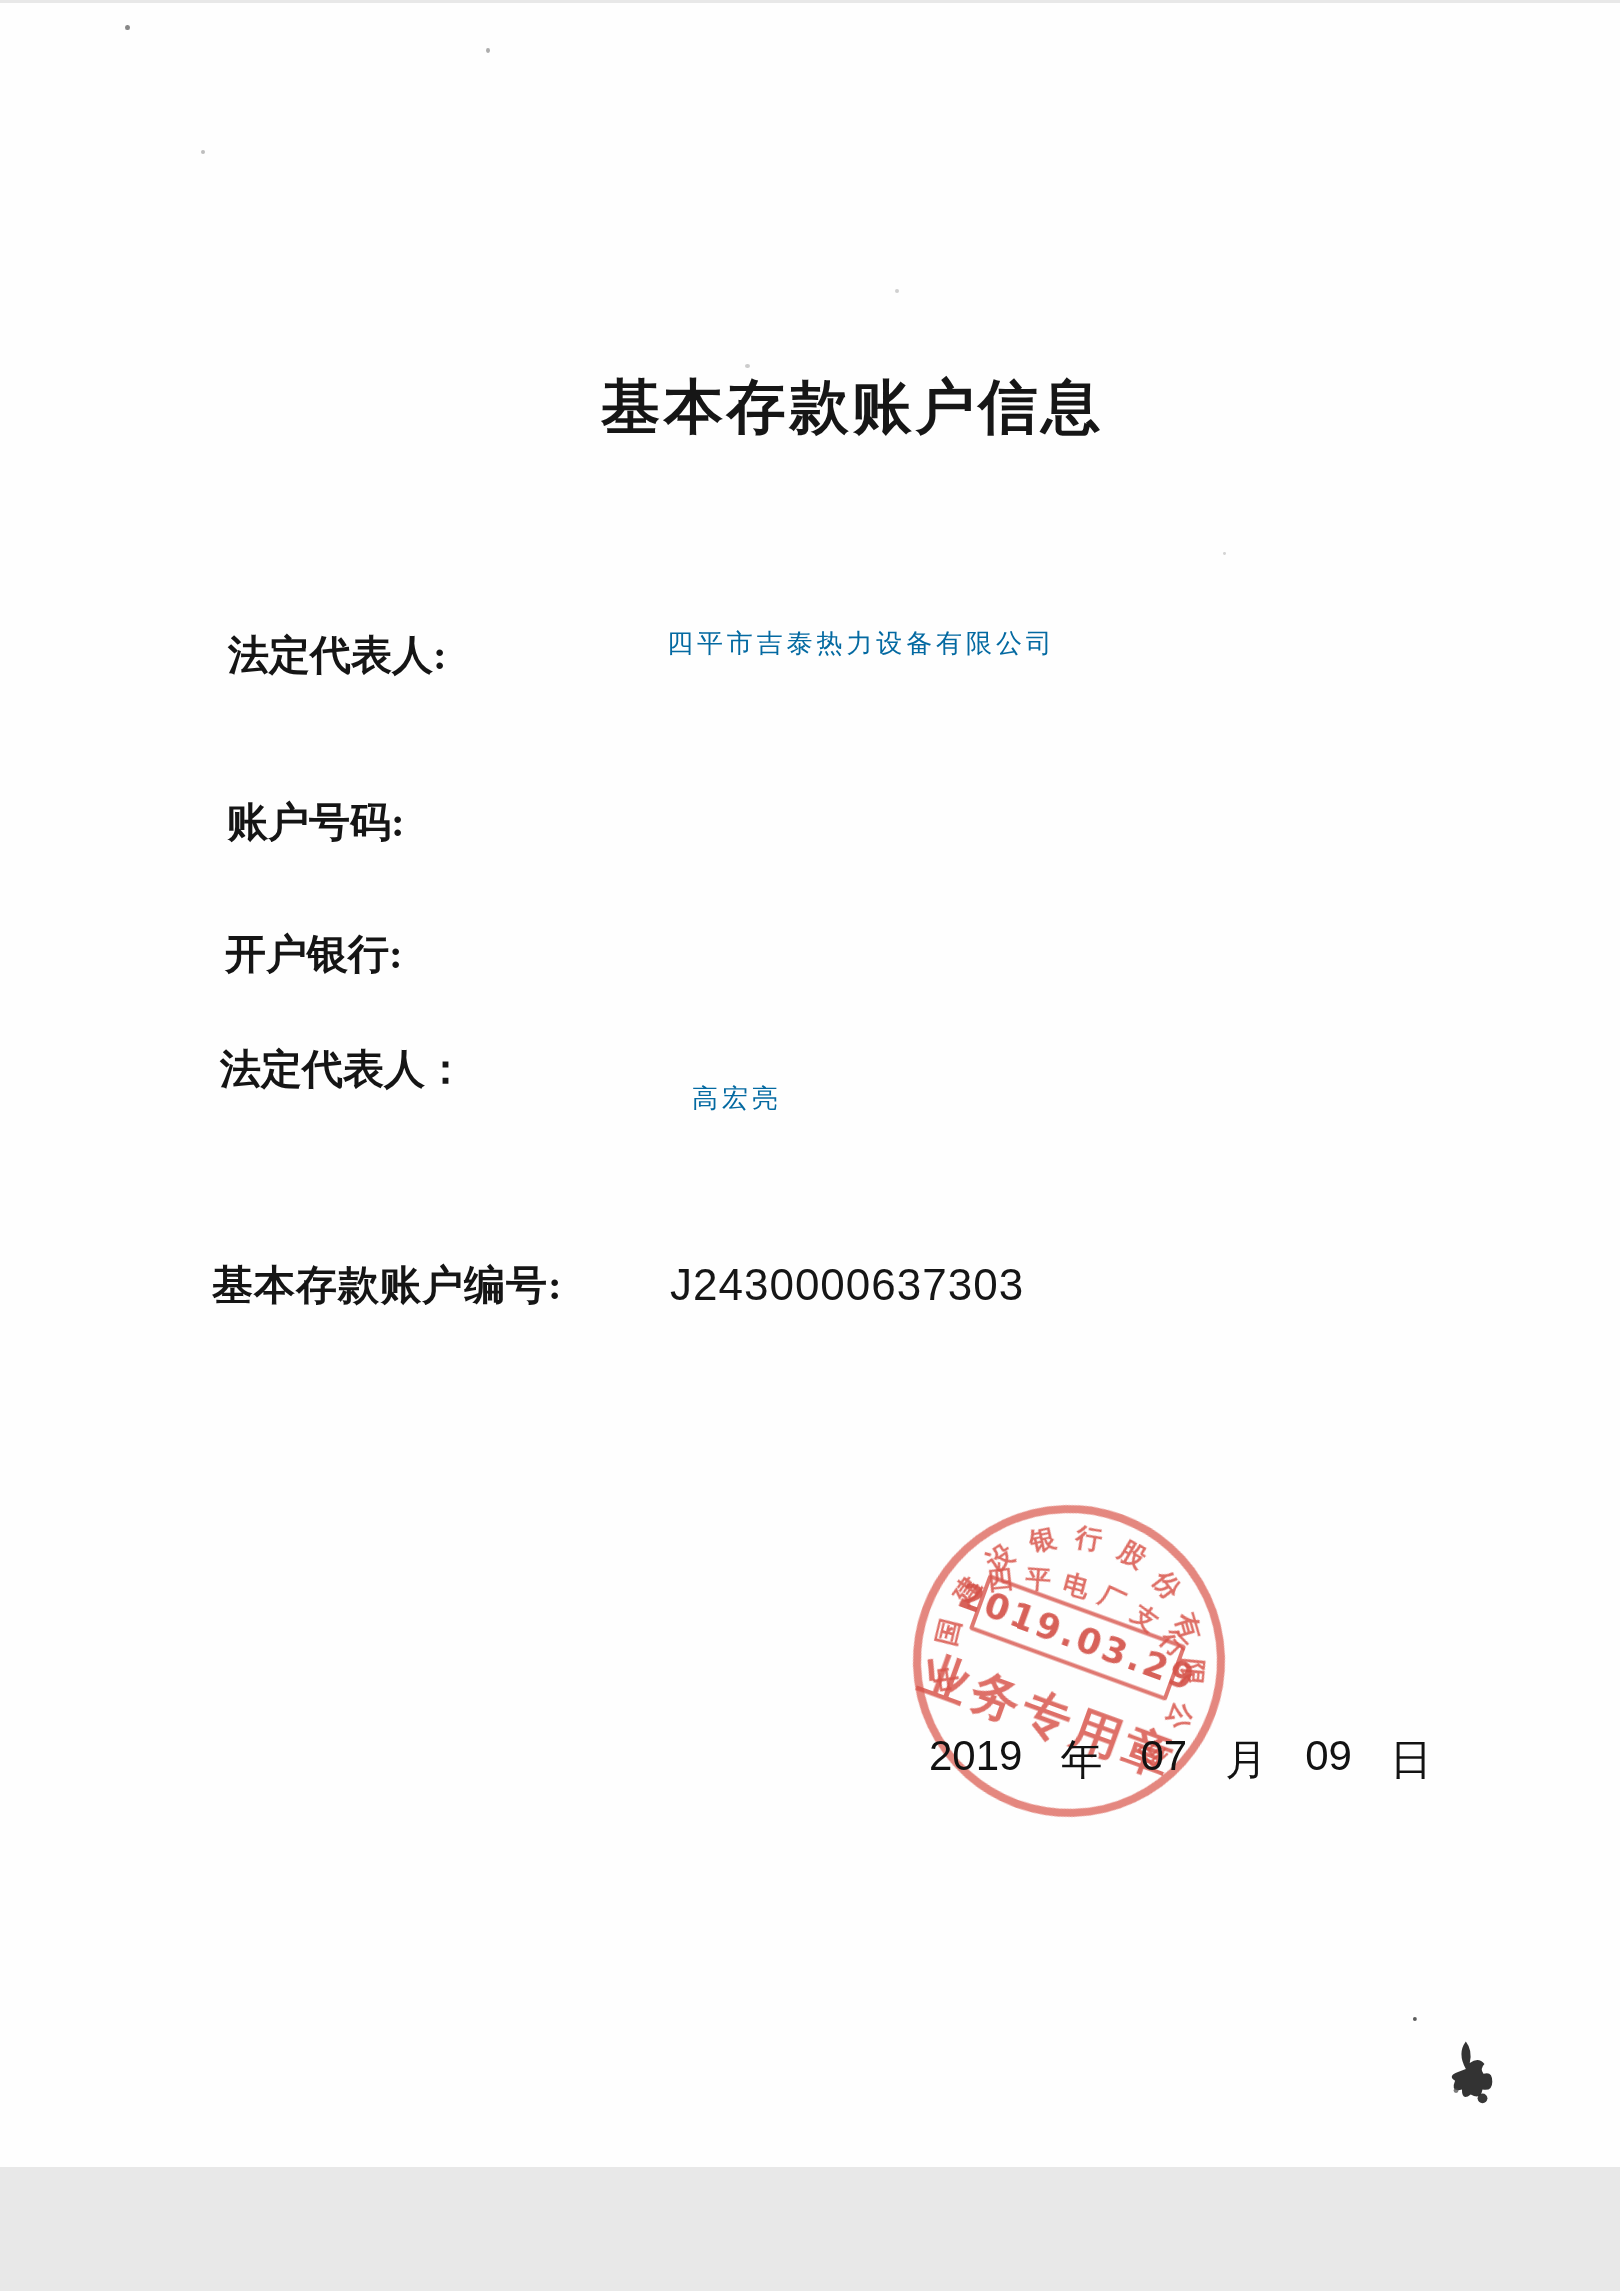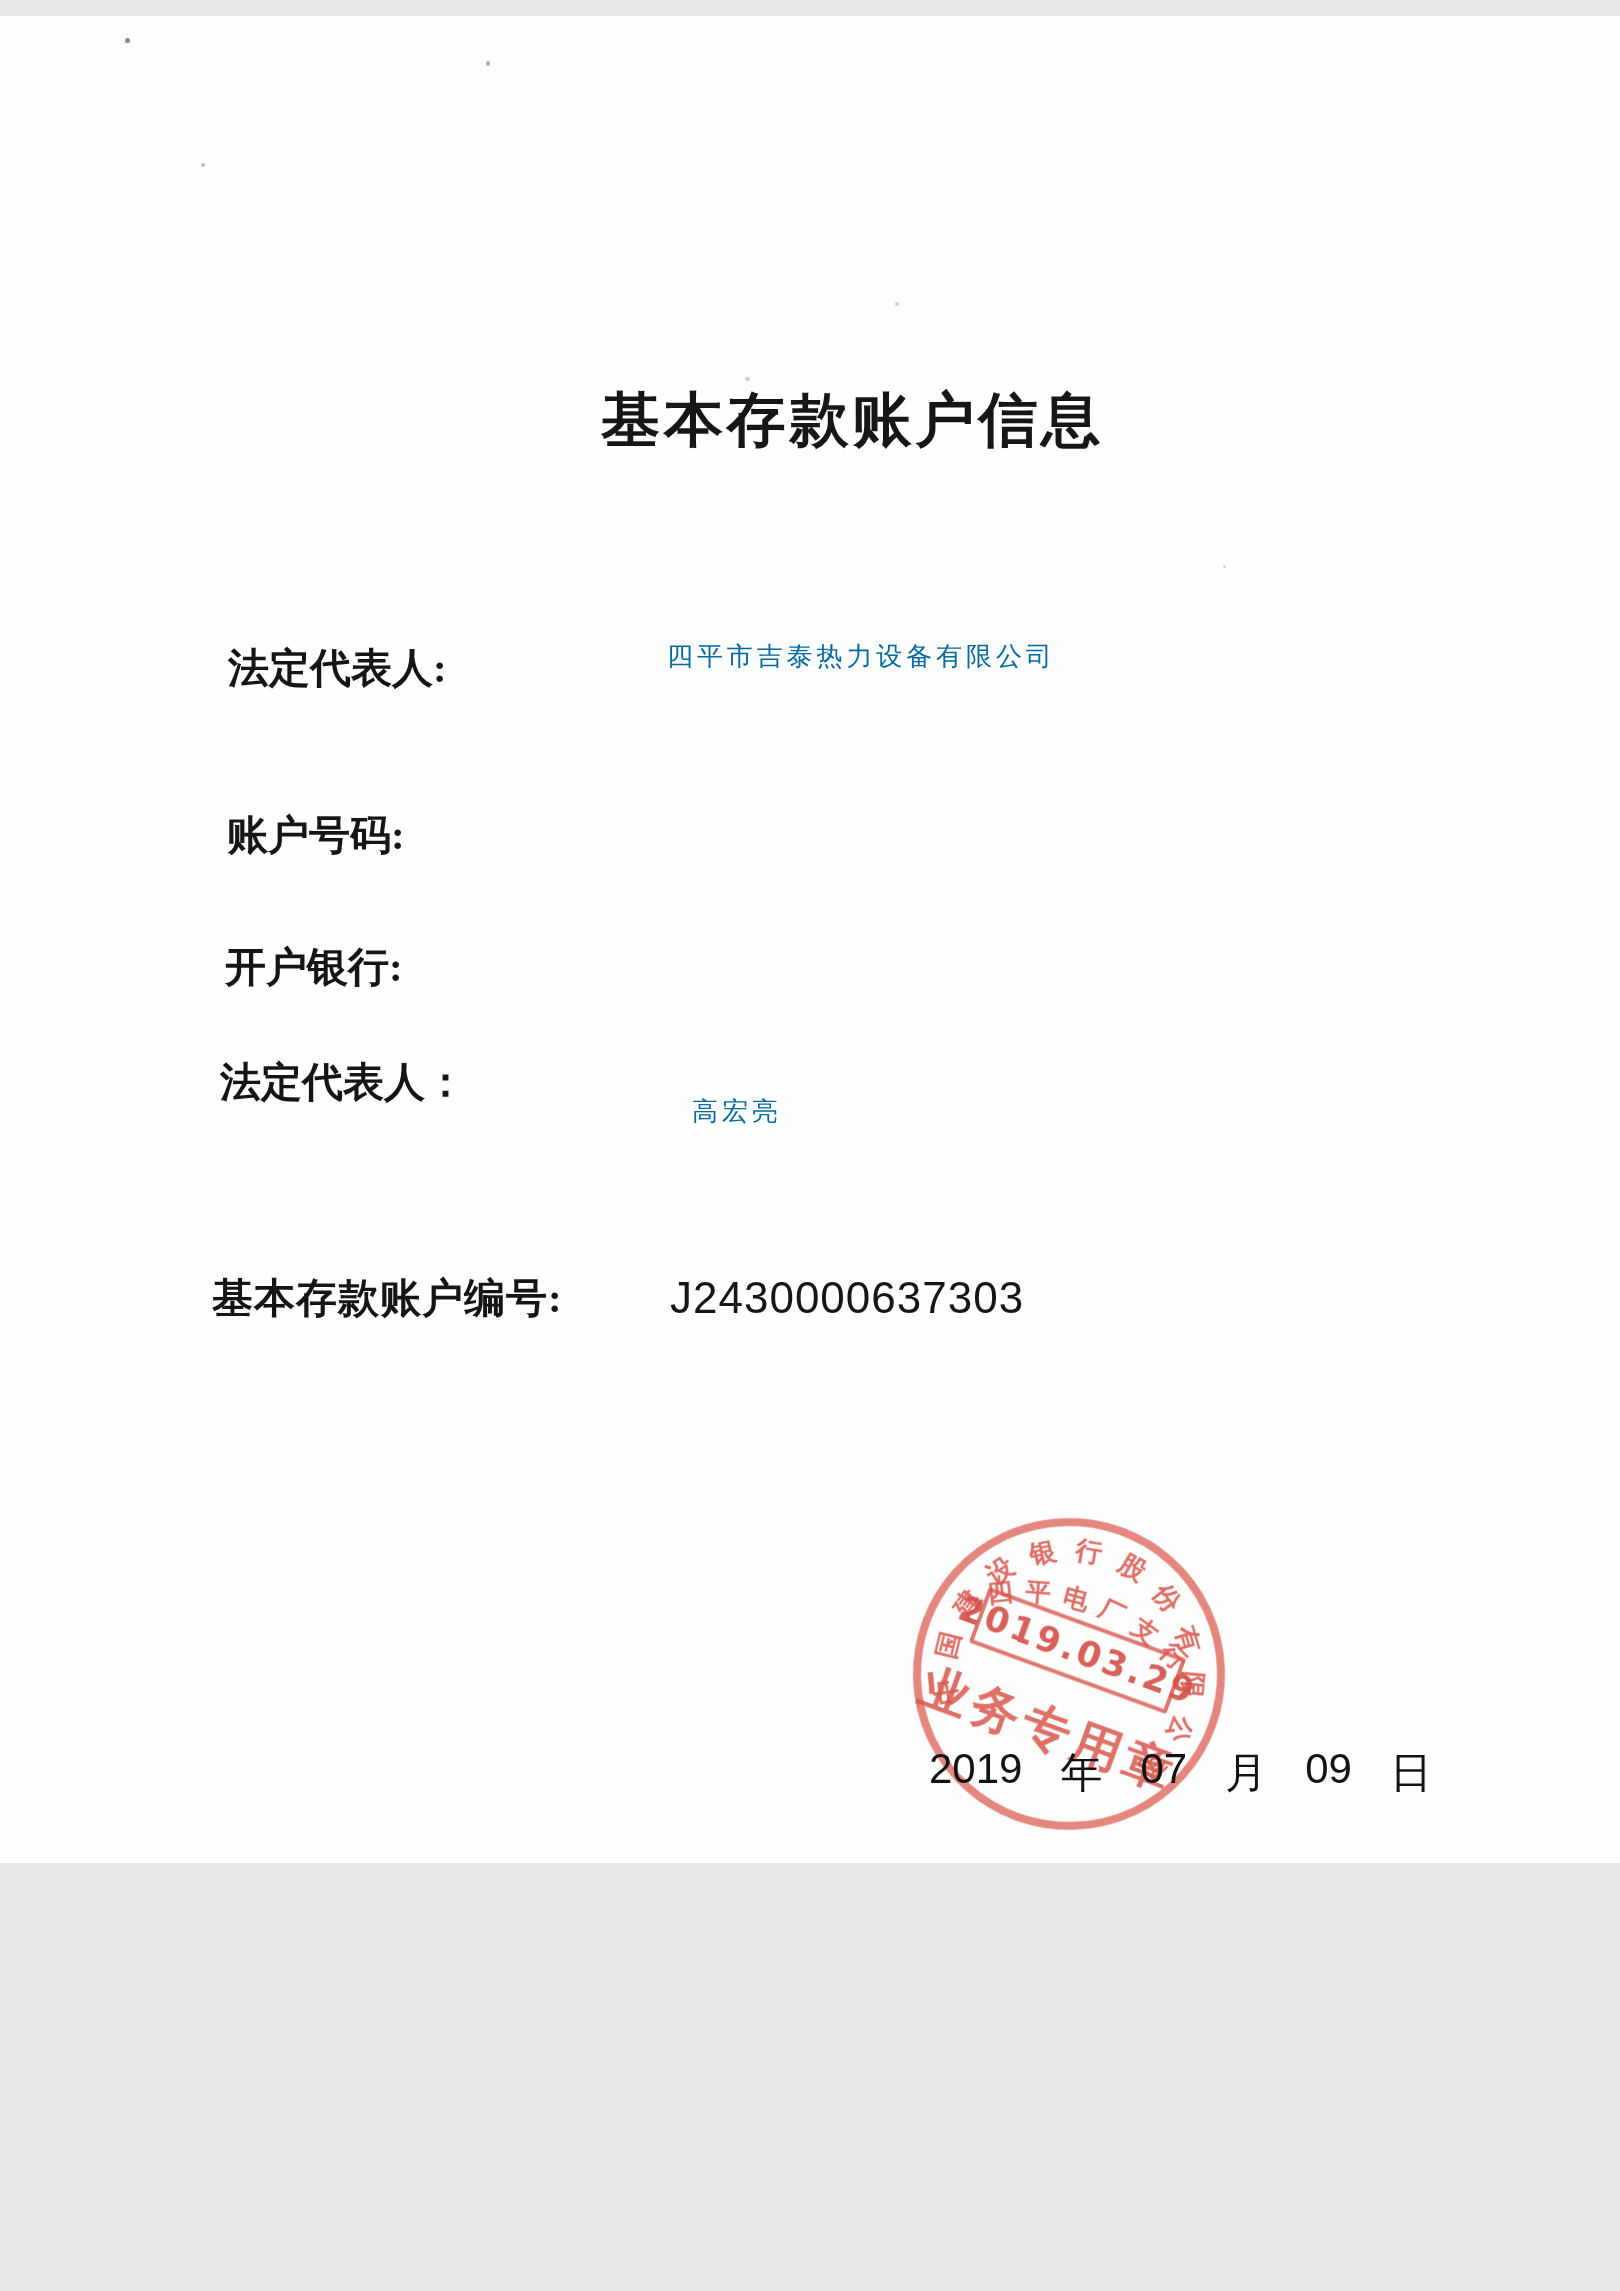--- a/index.html
+++ b/index.html
@@ -1,21 +1,21 @@
 <!DOCTYPE html>
 <html><head>
 <meta charset="utf-8">
 <style>
   * { margin: 0; padding: 0; box-sizing: border-box; }
   html,body { background: #e8e8e8; }
   .page {
     position: relative;
     width: 1620px;
-    height: 1847px;
-    margin: 16px auto;
+    height: 2164px;
+    margin: 3px auto;
     background: #fefefe;
     overflow: hidden;
     font-family: "Liberation Serif", "DejaVu Serif", serif;
     color: #1b1b1b;
   }
   .doc-title {
     position: absolute;
     left: 601px;
     top: 365px;
     font-size: 59px;

